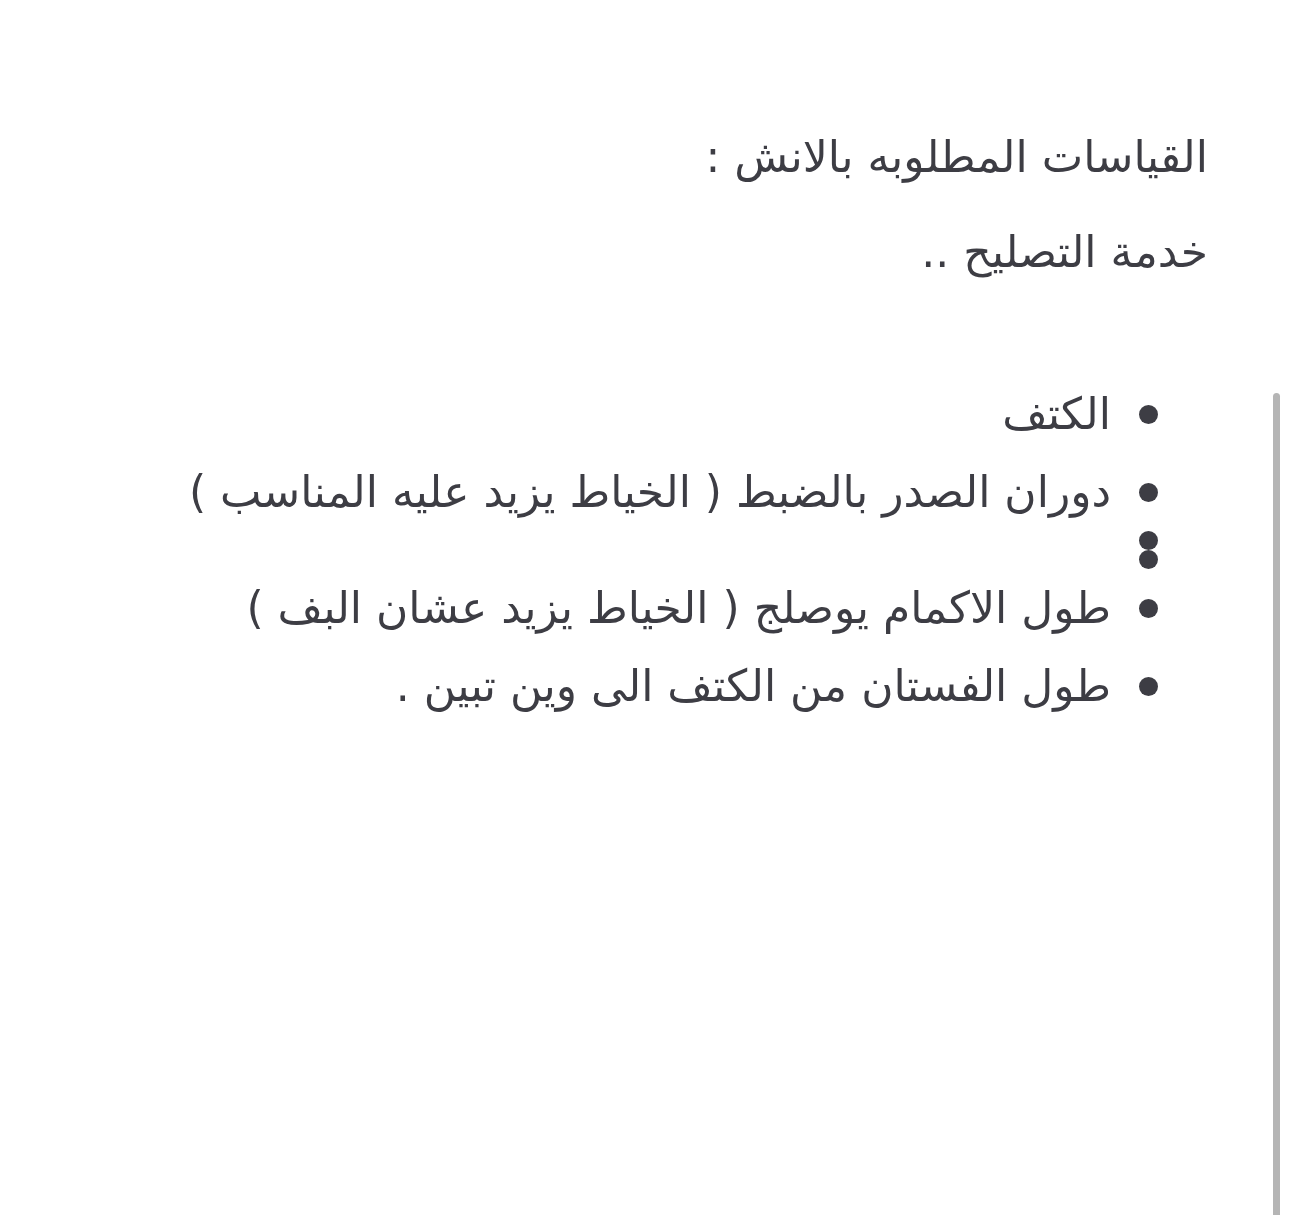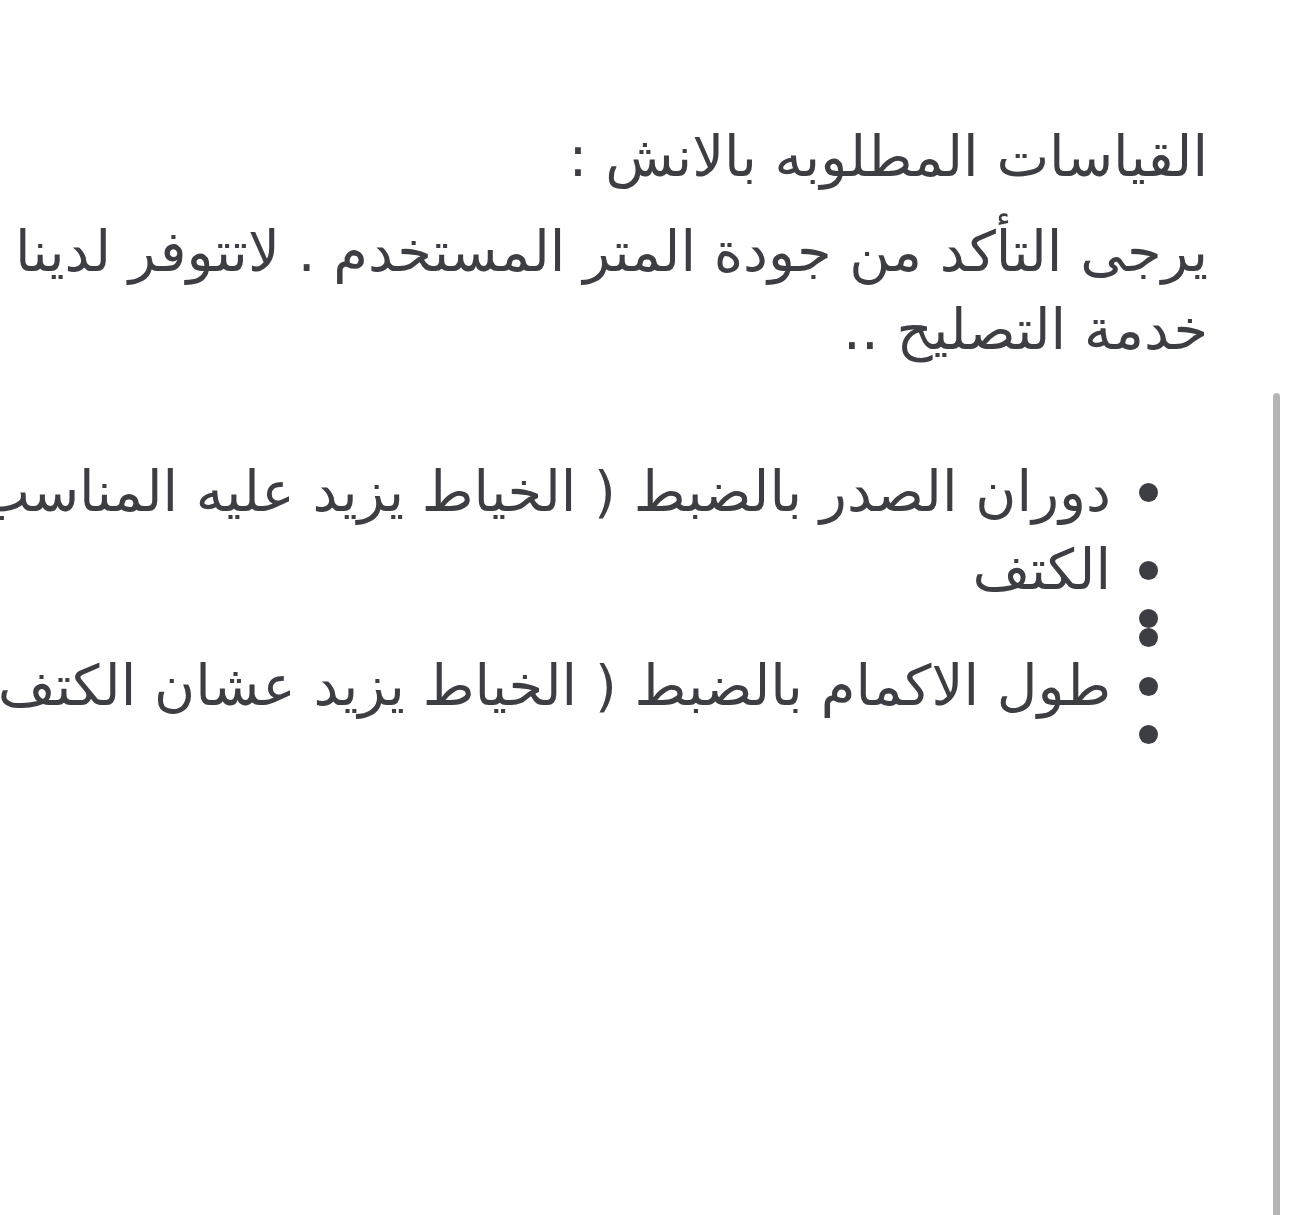--- a/index.html
+++ b/index.html
@@ -15,21 +15,21 @@
     position: relative;
     width: 1290px;
     height: 1215px;
     background: #ffffff;
   }
   .content {
     direction: rtl;
     text-align: right;
     padding: 118px 82px 0 0;
     color: #3d3d44;
-    font-size: 56px;
+    font-size: 44px;
     line-height: 78px;
   }
   .heading {
     margin: 0;
     white-space: nowrap;
   }
   .note {
     margin: 17px 0 0 0;
   }
   .note-line {
@@ -70,45 +70,45 @@
 </head>
 <body>
 
 <div class="page">
 
   <div class="content">
 
     <p class="heading">القياسات المطلوبه بالانش :</p>
 
     <div class="note">
-      <div class="note-line">يرجى التأكد من جودة المتر المستخدم . لاتتوفر لدينا</div>
       <div class="note-line">خدمة التصليح ..</div>
     </div>
 
     <ul class="measurements">
       <li>
         <span class="bullet"></span>
-        <span class="item-text">دوران الصدر بالضبط ( الخياط يزيد عليه المناسب )</span>
+        <span class="item-text">الكتف</span>
       </li>
       <li>
         <span class="bullet"></span>
-        <span class="item-text">الكتف</span>
+        <span class="item-text">دوران الصدر بالضبط ( الخياط يزيد عليه المناسب )</span>
       </li>
       <li>
         <span class="bullet"></span>
       </li>
       <li>
         <span class="bullet"></span>
       </li>
       <li>
         <span class="bullet"></span>
-        <span class="item-text">طول الاكمام بالضبط ( الخياط يزيد عشان الكتف )</span>
+        <span class="item-text">طول الاكمام يوصلج ( الخياط يزيد عشان البف )</span>
       </li>
       <li>
         <span class="bullet"></span>
+        <span class="item-text">طول الفستان من الكتف الى وين تبين .</span>
       </li>
     </ul>
 
   </div>
 
   <div class="scrollbar-thumb"></div>
 
 </div>
 
 </body></html>

